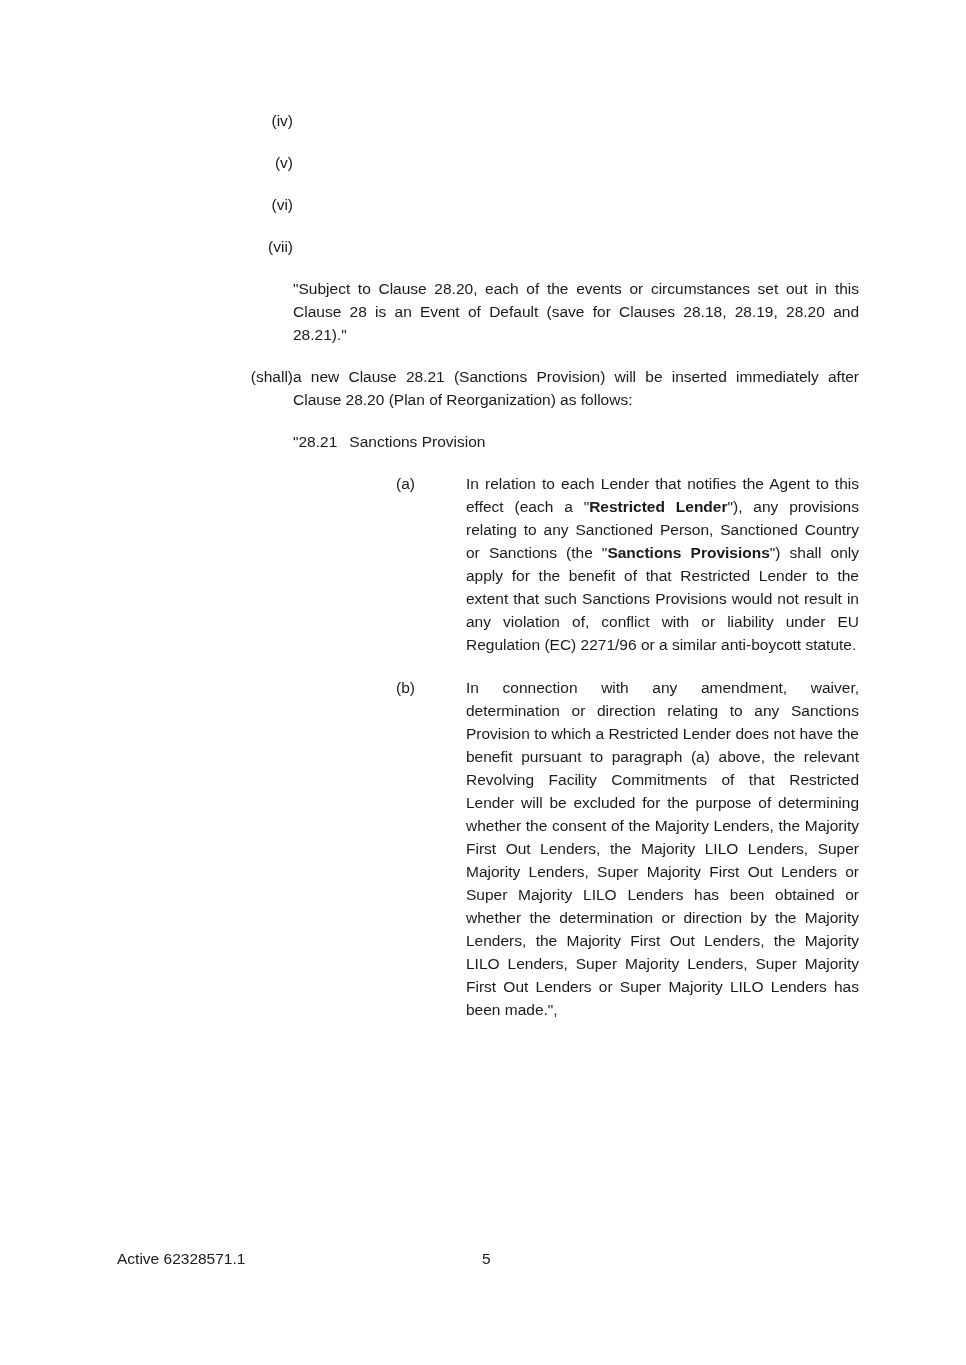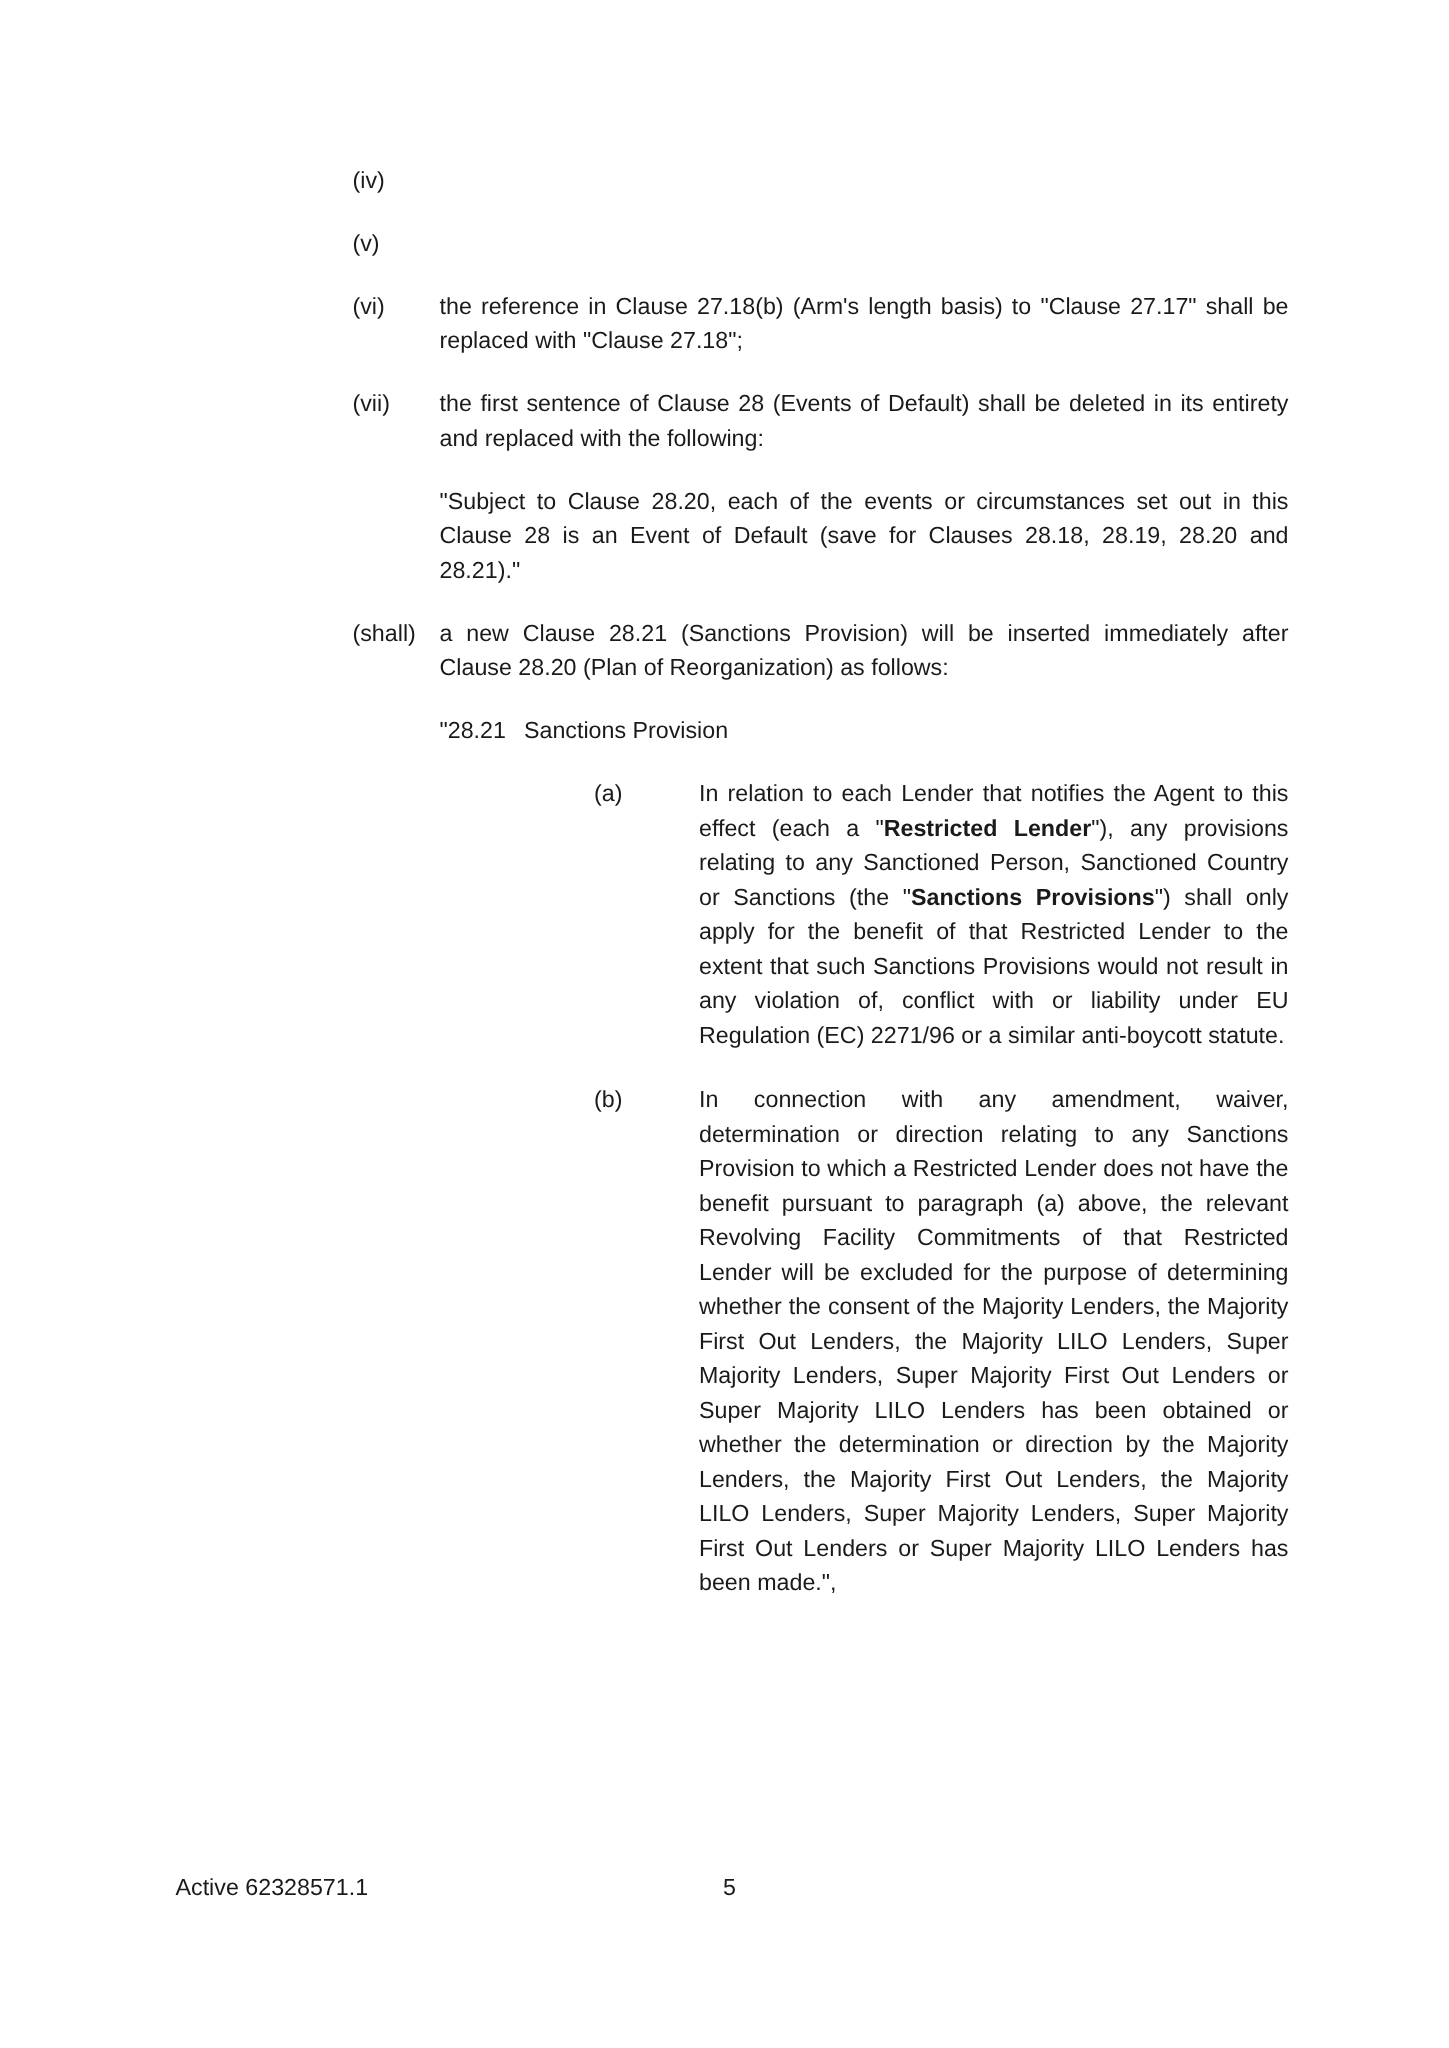--- a/index.html
+++ b/index.html
@@ -29,20 +29,21 @@
     width: 966px;
   }
   .item {
     display: flex;
     padding-left: 235px;
     margin: 0 0 19px 0;
   }
   .item-label {
     width: 58px;
     flex: none;
+    text-align: right;
   }
   .item-text {
     width: 566px;
     text-align: justify;
   }
   .quote {
     margin: 0 0 19px 293px;
     width: 566px;
     text-align: justify;
   }
@@ -90,26 +91,24 @@
     <div class="item">
       <div class="item-label">(iv)</div>
     </div>
 
     <div class="item">
       <div class="item-label">(v)</div>
     </div>
 
     <div class="item">
       <div class="item-label">(vi)</div>
-      <div class="item-text">the reference in Clause 27.18(b) (Arm's length basis) to "Clause 27.17" shall be replaced with "Clause 27.18";</div>
     </div>
 
     <div class="item">
       <div class="item-label">(vii)</div>
-      <div class="item-text">the first sentence of Clause 28 (Events of Default) shall be deleted in its entirety and replaced with the following:</div>
     </div>
 
     <div class="quote">"Subject to Clause 28.20, each of the events or circumstances set out in this Clause 28 is an Event of Default (save for Clauses 28.18, 28.19, 28.20 and 28.21)."</div>
 
     <div class="item">
       <div class="item-label">(shall)</div>
       <div class="item-text">a new Clause 28.21 (Sanctions Provision) will be inserted immediately after Clause 28.20 (Plan of Reorganization) as follows:</div>
     </div>
 
     <div class="clause-heading">

